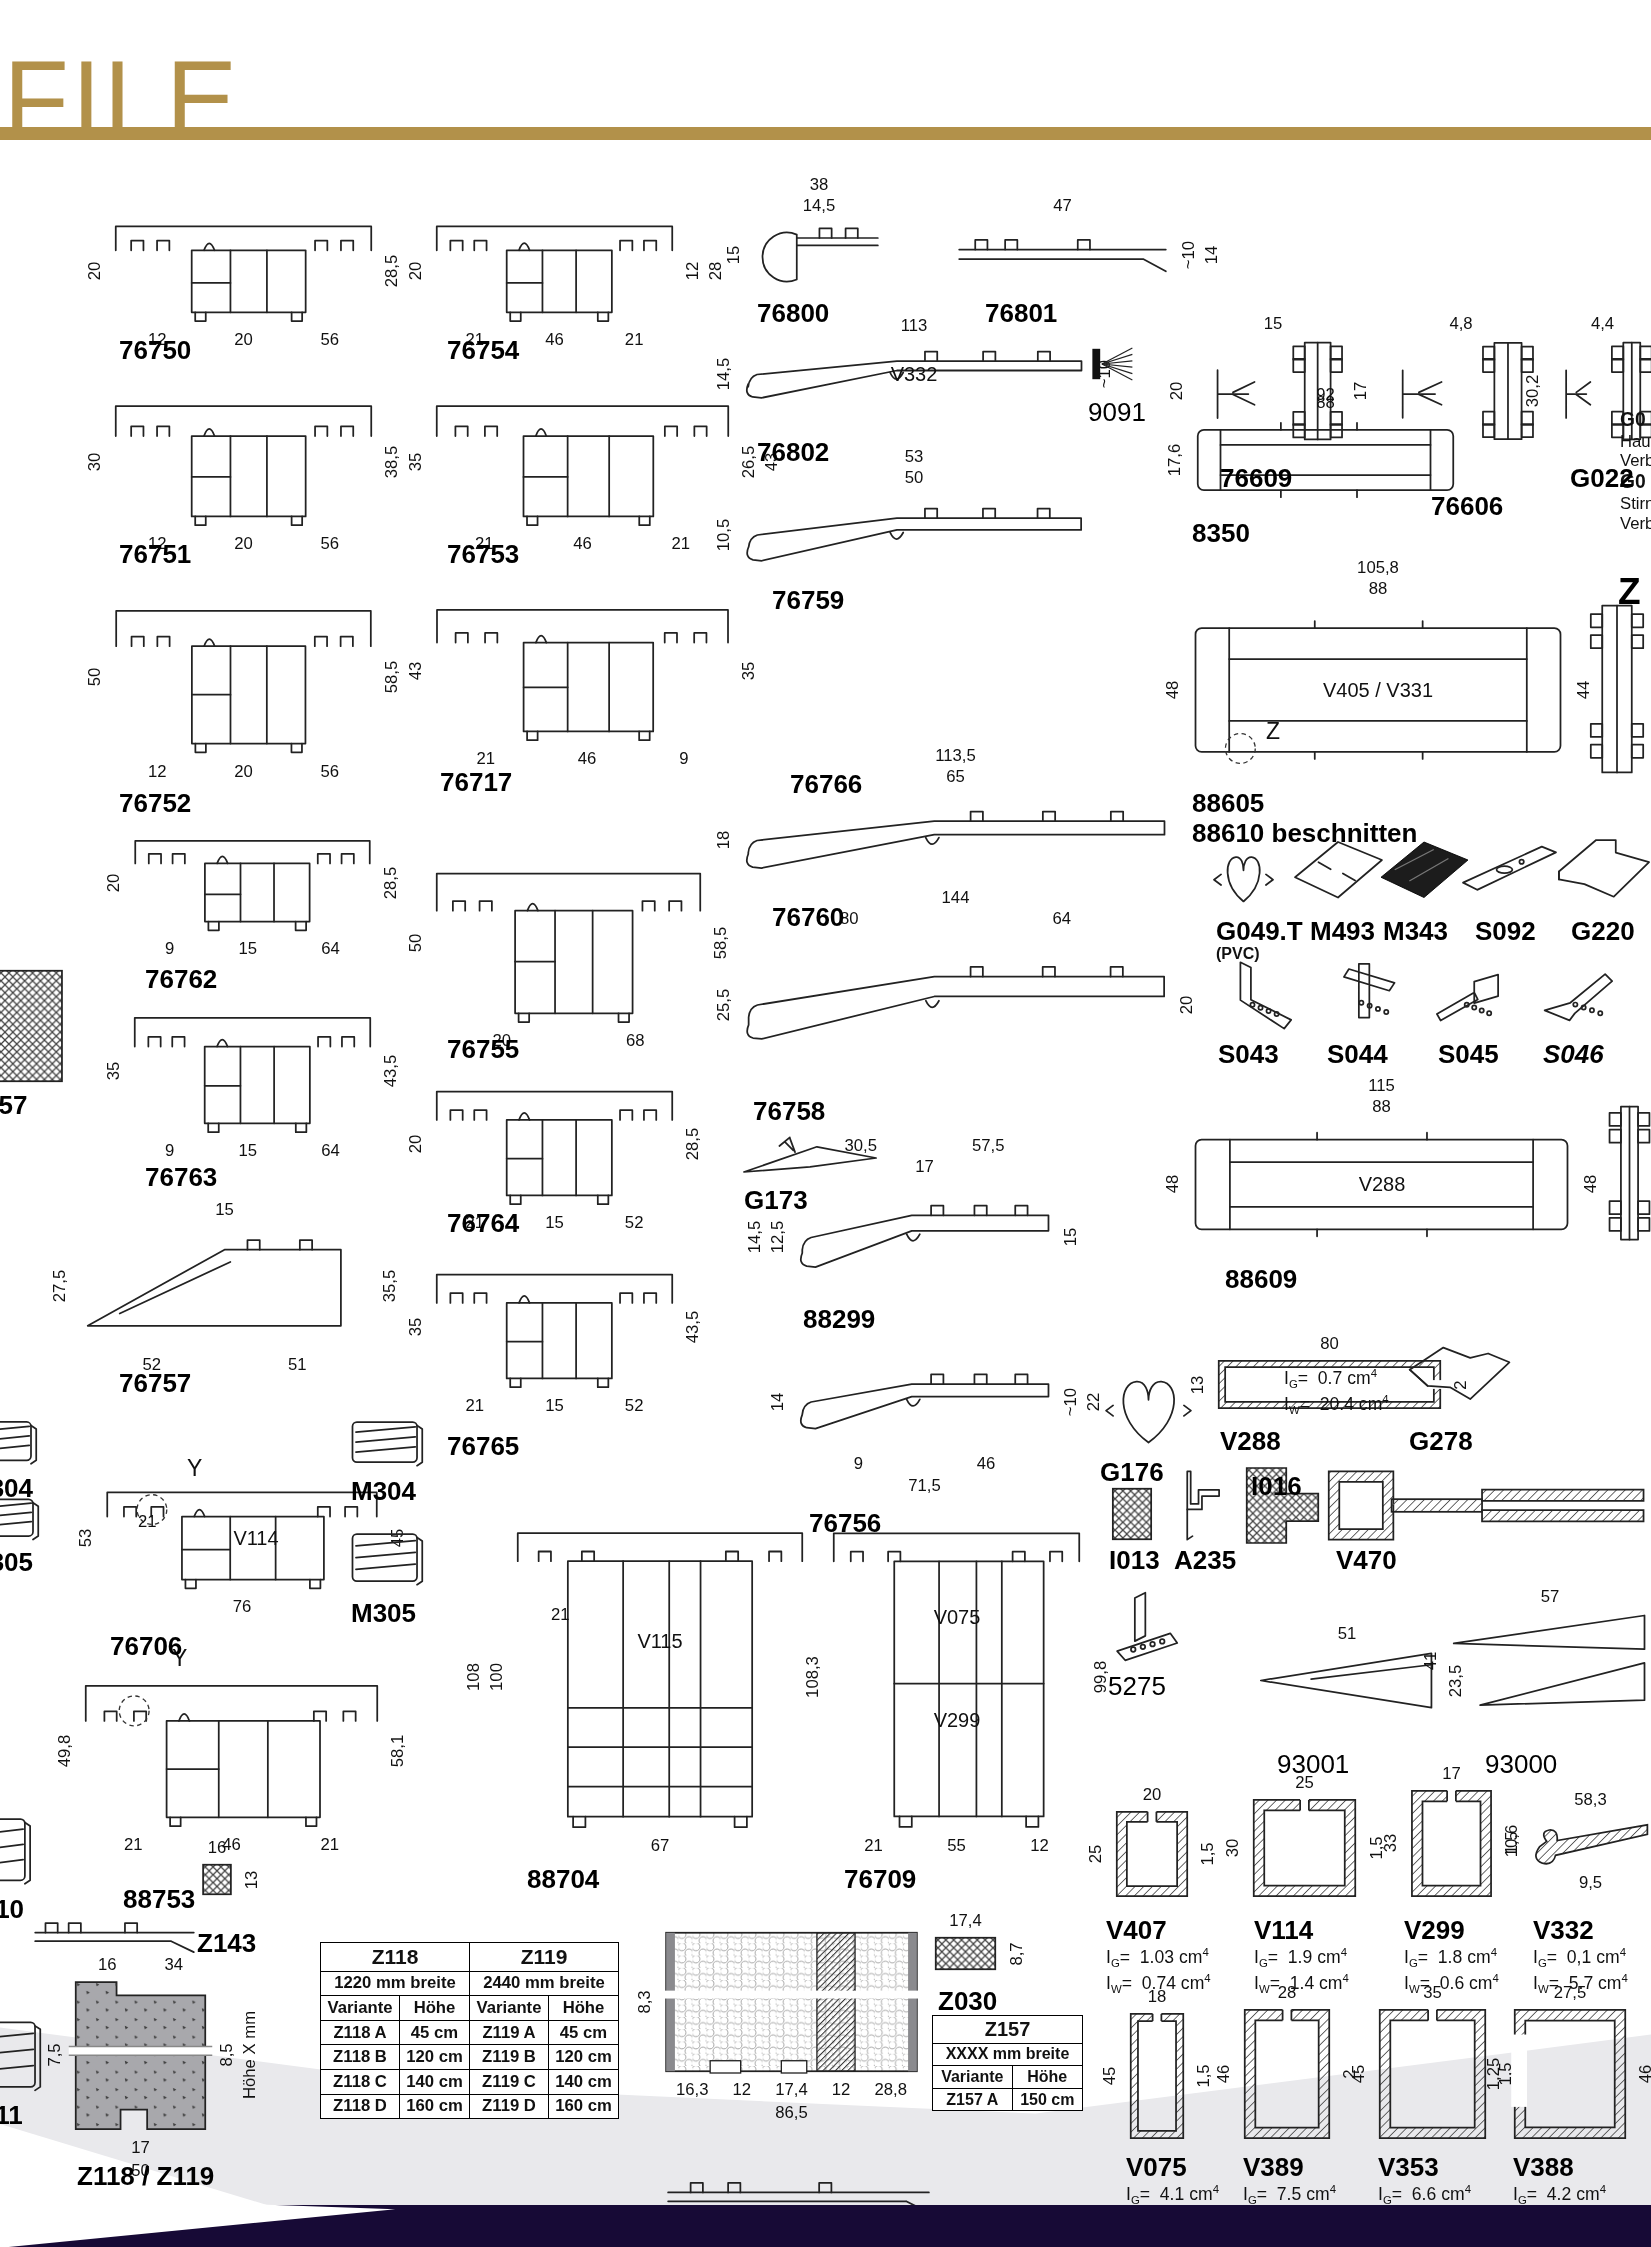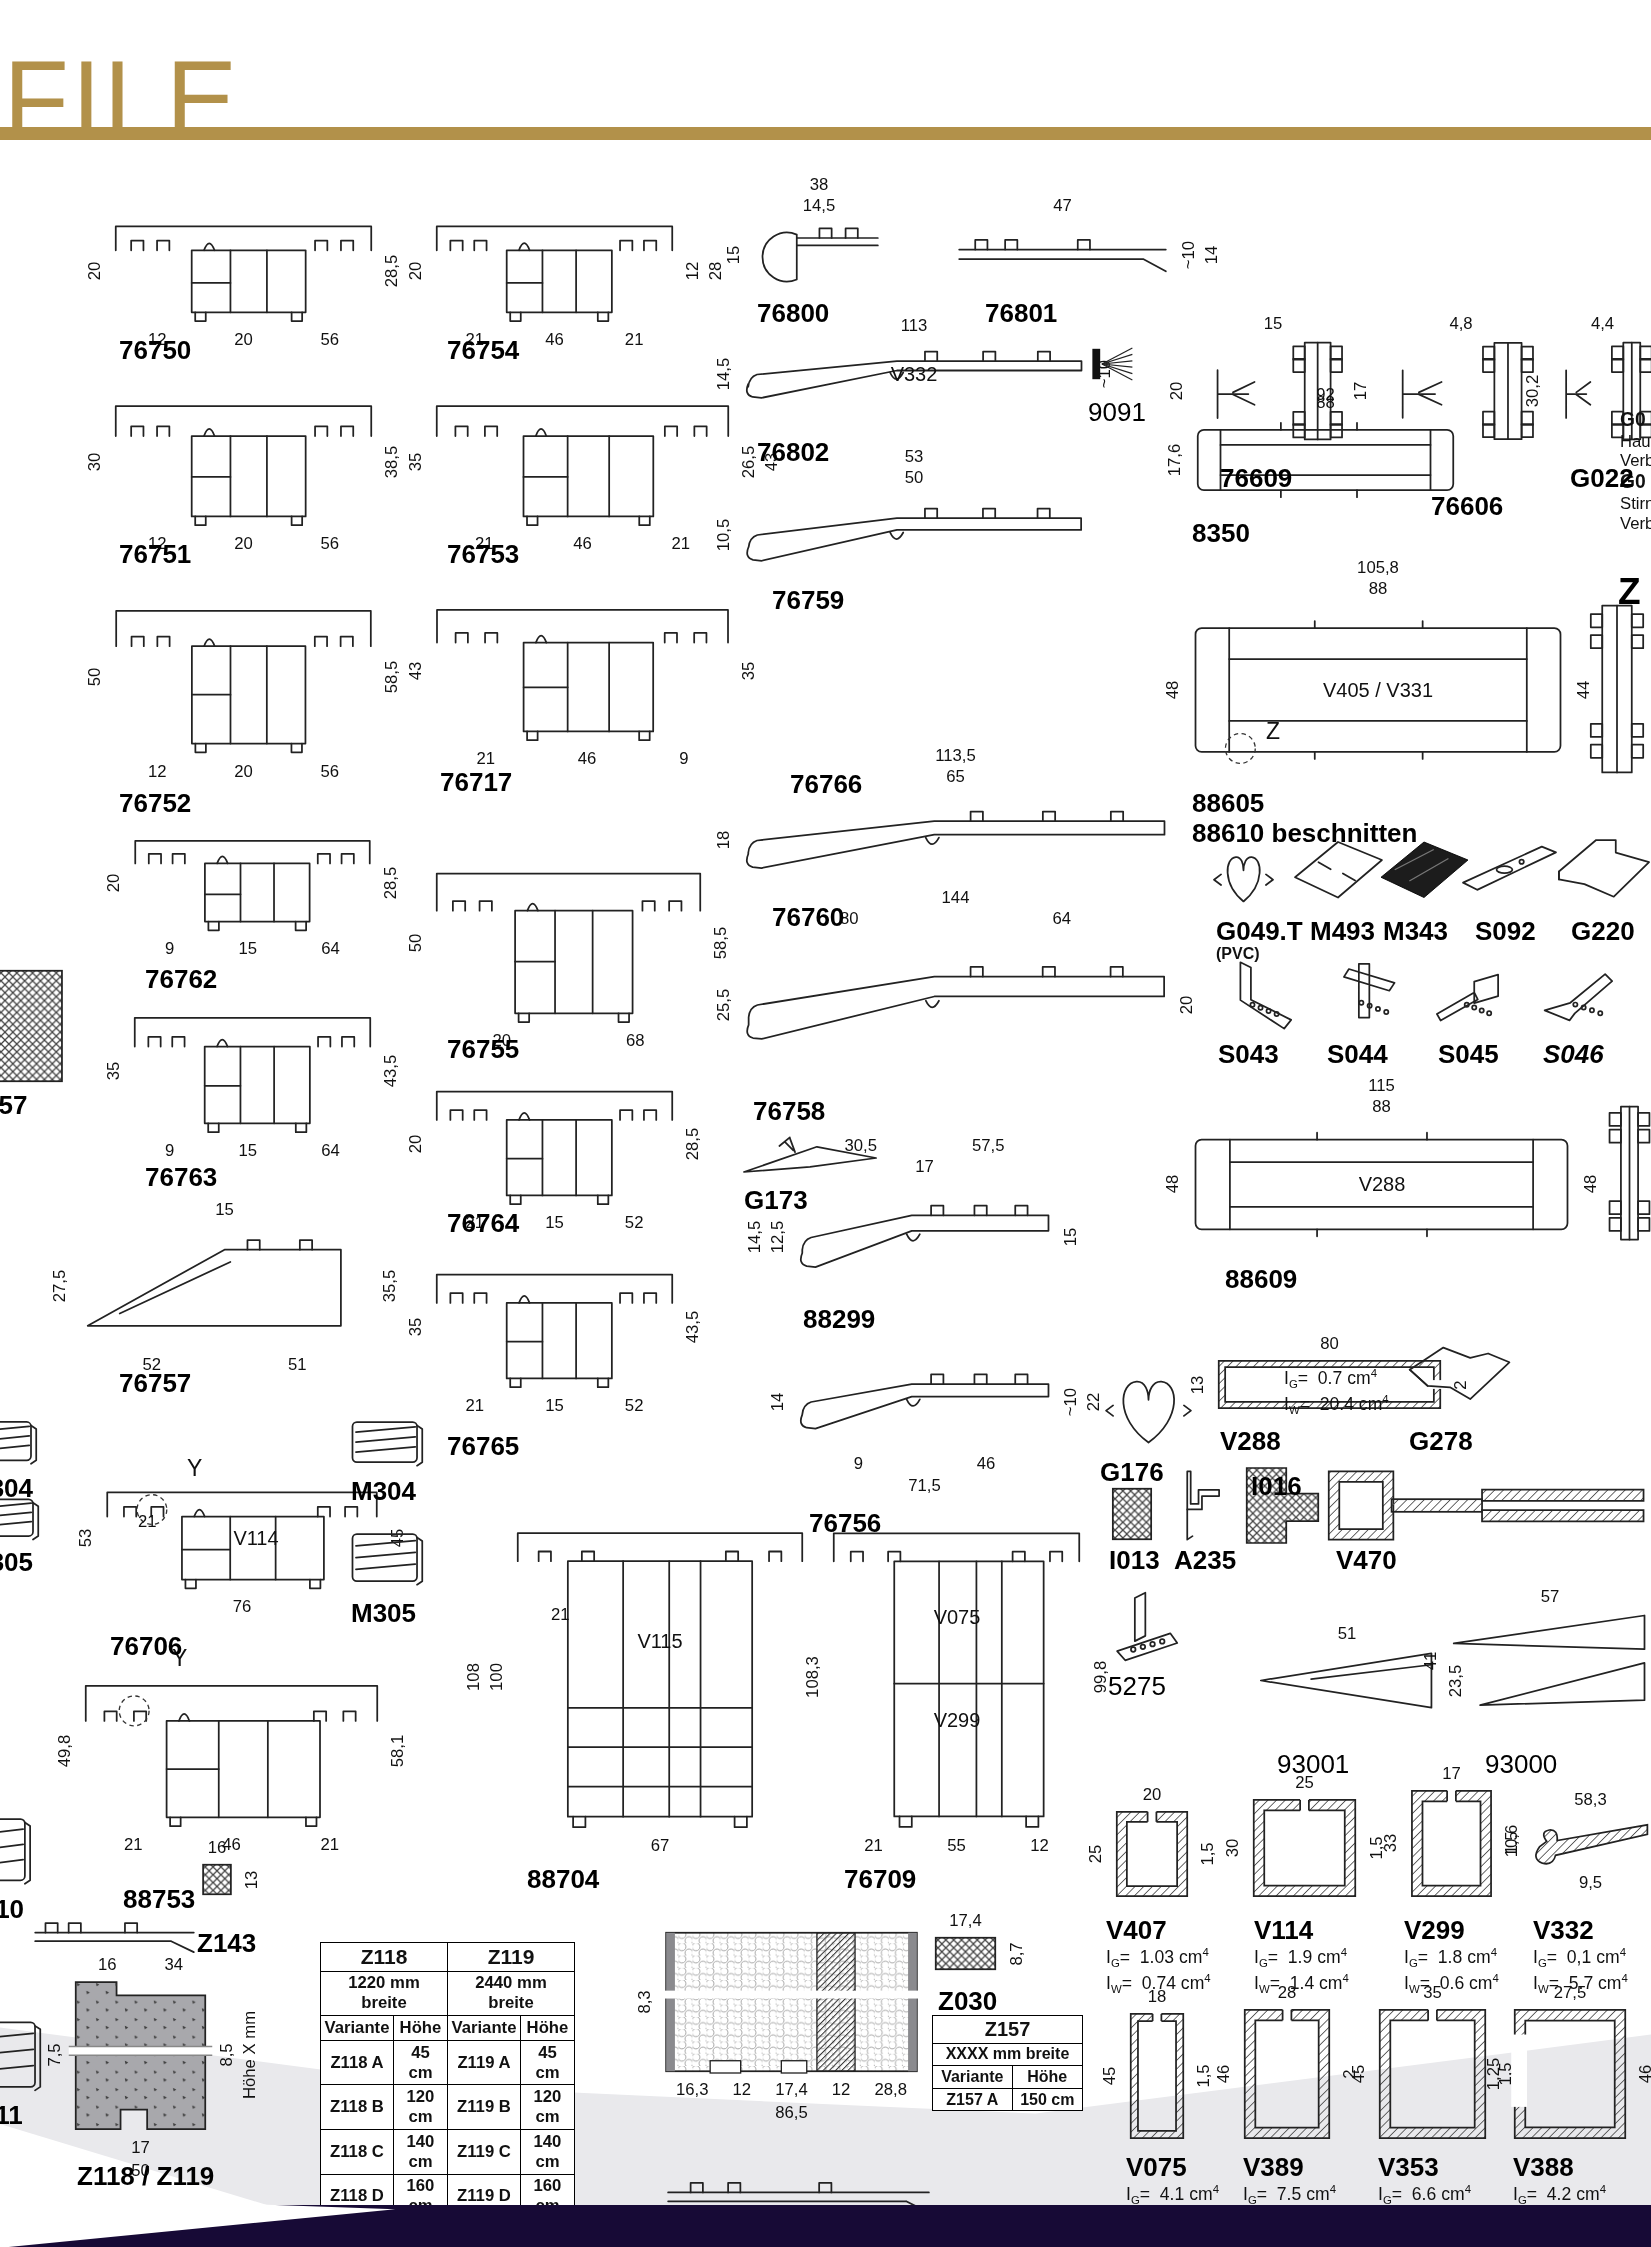--- a/index.html
+++ b/index.html
@@ -1213,21 +1213,21 @@
         <div>I<sub>W</sub>=&nbsp; 0.94 cm<sup>4</sup></div>
       </div>
       <div class="item" style="left: 1620px; top: 409px; width: 53px;">
         <div class="edge-line b">G0</div>
         <div class="edge-line">Hau</div>
         <div class="edge-line">Verb</div>
         <div class="edge-line b">G0</div>
         <div class="edge-line">Stirn</div>
         <div class="edge-line">Verb</div>
       </div>
-      <table class="cat" style="position: absolute; left: 320px; top: 1942px; width: 255px; font-size: 16.7px; padding-left: 28px;">
+      <table class="cat" style="position: absolute; left: 320px; top: 1942px; width: 299px; font-size: 16.7px; padding-left: 28px;">
         <tbody>
           <tr>
             <th colspan="2" style="font-size:21px">Z118</th>
             <th colspan="2" style="font-size:21px">Z119</th>
           </tr>
           <tr>
             <td colspan="2">1220 mm breite</td>
             <td colspan="2">2440 mm breite</td>
           </tr>
           <tr>

